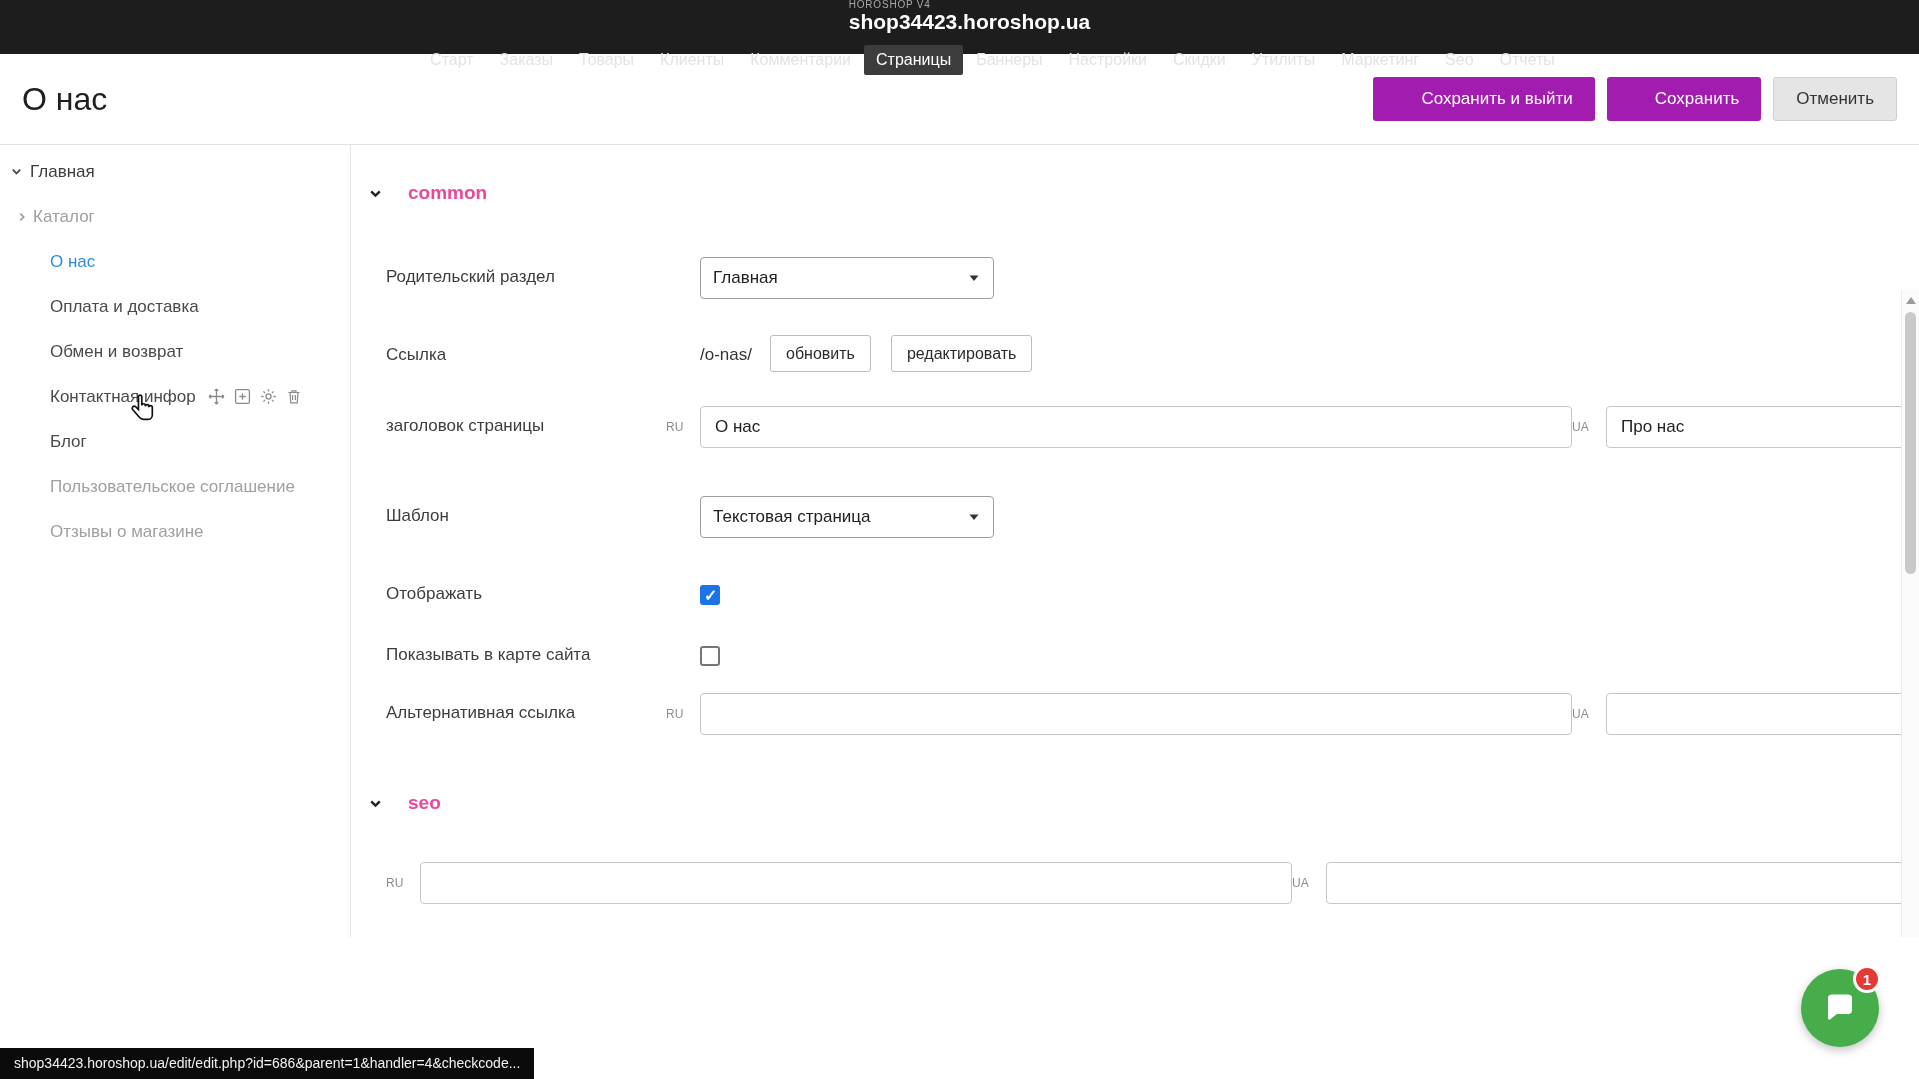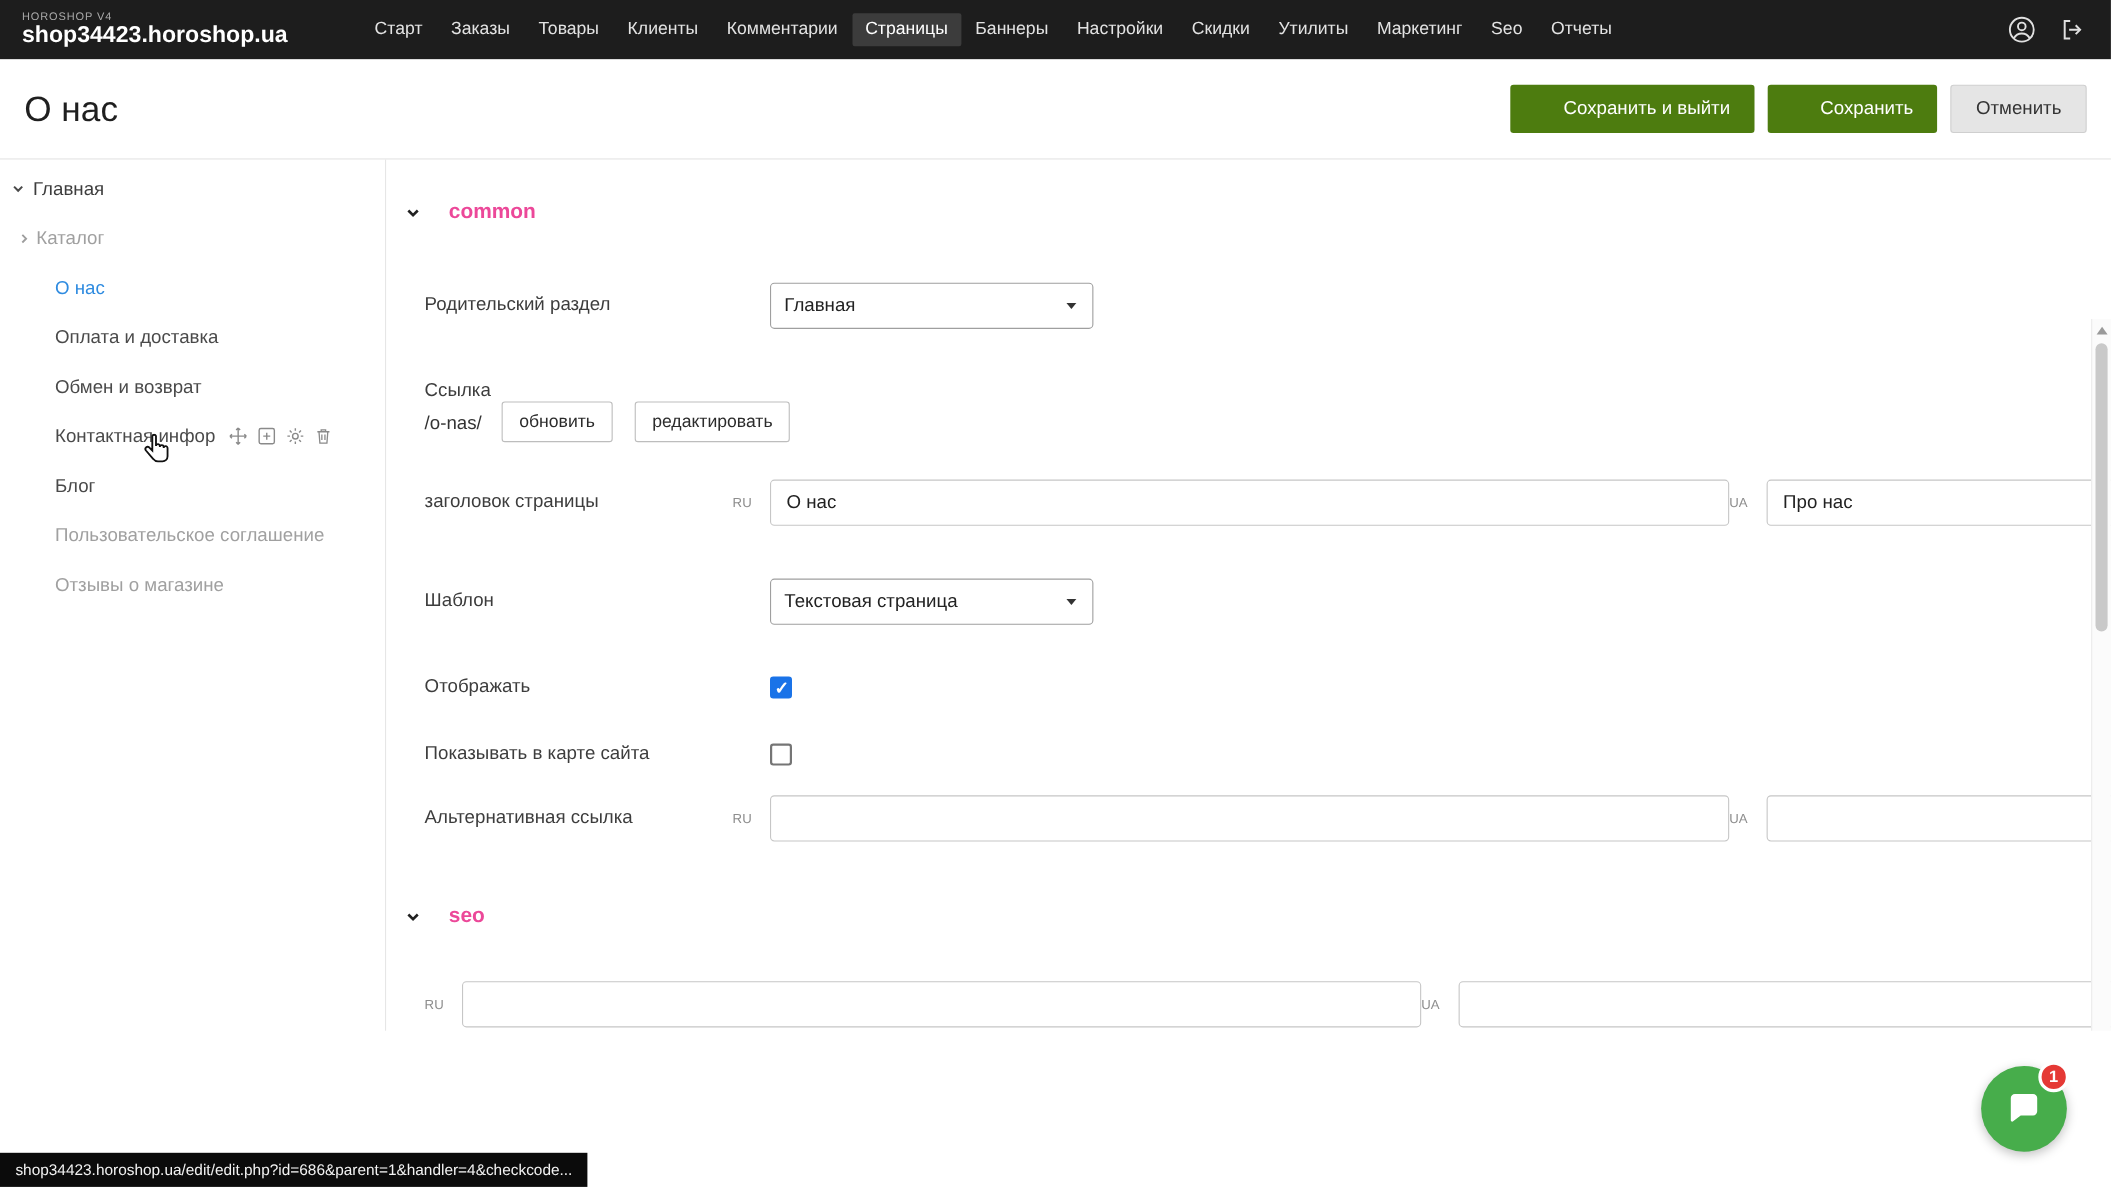--- a/index.html
+++ b/index.html
@@ -1,38 +1,38 @@
 <!DOCTYPE html>
 <html><head>
 <meta charset="utf-8">
 <style>
   * { margin:0; padding:0; box-sizing:border-box; }
   html,body { width:1919px; height:1079px; overflow:hidden; background:#fff;
               font-family:"Liberation Sans", sans-serif; }
 
   
-  .topbar { height:54px; background:#1d1d1d; display:flex; align-items:center; color:#fff; }
+  .topbar { height:54px; background:#1d1d1d; display:flex; align-items:center; color:#fff;flex-direction:column; }
   .logo { margin-left:20px; line-height:1.05; cursor:pointer; }
   .logo-small { font-size:10px; color:#a9a9a9; letter-spacing:.8px; }
   .logo-main  { font-size:21px; font-weight:bold; color:#fff; }
   .topnav { display:flex; align-items:center; margin-left:66px; height:100%; }
   .topnav-item { padding:0 13px; height:54px; display:flex; align-items:center;
                  font-size:16px; color:#e3e3e3; cursor:pointer; white-space:nowrap; }
   .topnav-item.active { padding:0; }
   .topnav-item.active span { background:#3c3c3c; padding:6px 12px; border-radius:2px; color:#fff; }
   .topbar-right { margin-left:auto; margin-right:22px; display:flex; align-items:center; gap:20px; }
   .topbar-icon { width:26px; height:26px; display:flex; align-items:center; justify-content:center; cursor:pointer; }
 
   
   .page-header { height:90px; display:flex; align-items:center; padding:0 22px; background:#fff; }
   .page-title { font-size:32px; font-weight:400; color:#1f1f1f; }
   .header-actions { margin-left:auto; display:flex; gap:12px; }
   .btn { height:44px; border:none; border-radius:3px; font-size:17px; padding:0 22px;
          cursor:pointer; font-family:"Liberation Sans", sans-serif; }
-  .btn-blue { background:#4d7c0f; color:#fff;padding-left:48px; }
+  .btn-blue { background:#a21caf; color:#fff;padding-left:48px; }
   .btn-outline { background:#e5e5e5; color:#333; border:1px solid #cfcfcf; }
 
   
   .main { display:flex; height:793px; border-top:1px solid #e3e3e3; position:relative; }
 
   .sidebar { width:351px; border-right:1px solid #e6e6e6; padding-top:4px; flex-shrink:0; }
   .tree-item { height:45px; display:flex; align-items:center; font-size:17px; color:#4a4a4a; cursor:pointer; }
   .tree-item .chev { display:flex; align-items:center; }
   .ti-root { padding-left:10px; gap:7px; color:#3d3d3d; }
   .ti-branch { padding-left:16px; gap:5px; }
@@ -210,21 +210,21 @@
       <div class="row-label">Родительский раздел</div>
       <div class="spacer34"></div>
       <div class="select">
         <span class="sel-val">Главная</span>
         <svg width="14" height="14" viewBox="0 0 14 14" fill="#333">
             <path d="M2.5 4.5h9L7 10z"></path>
           </svg>
       </div>
     </div>
 
-    <div class="row" style="margin-top:36px;flex-direction:column;">
+    <div class="row" style="margin-top:36px;">
       <div class="row-label">Ссылка</div>
       <div class="spacer34"></div>
       <div class="input-line">
         <span class="link-path">/o-nas/</span>
         <button class="mini-btn">обновить</button>
         <button class="mini-btn">редактировать</button>
       </div>
     </div>
 
     <div class="row" style="margin-top:34px;">

